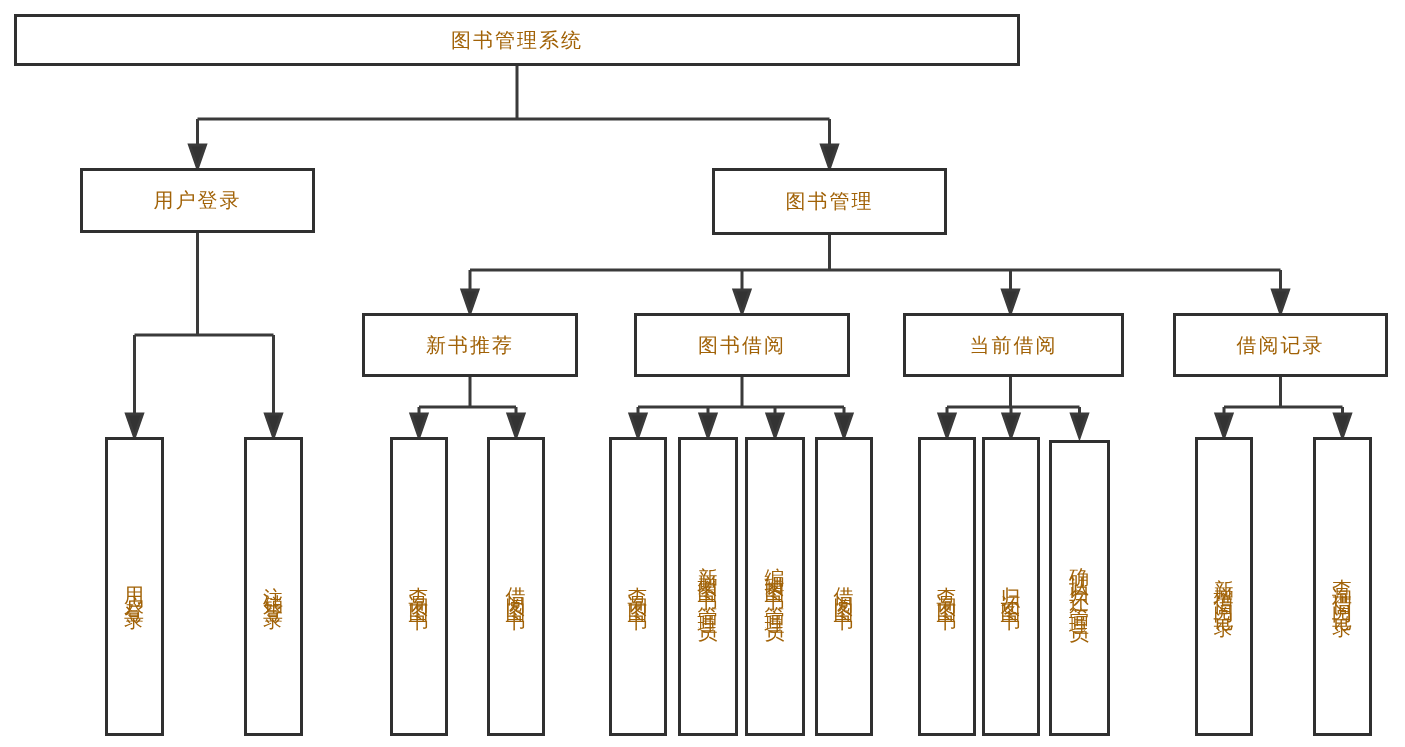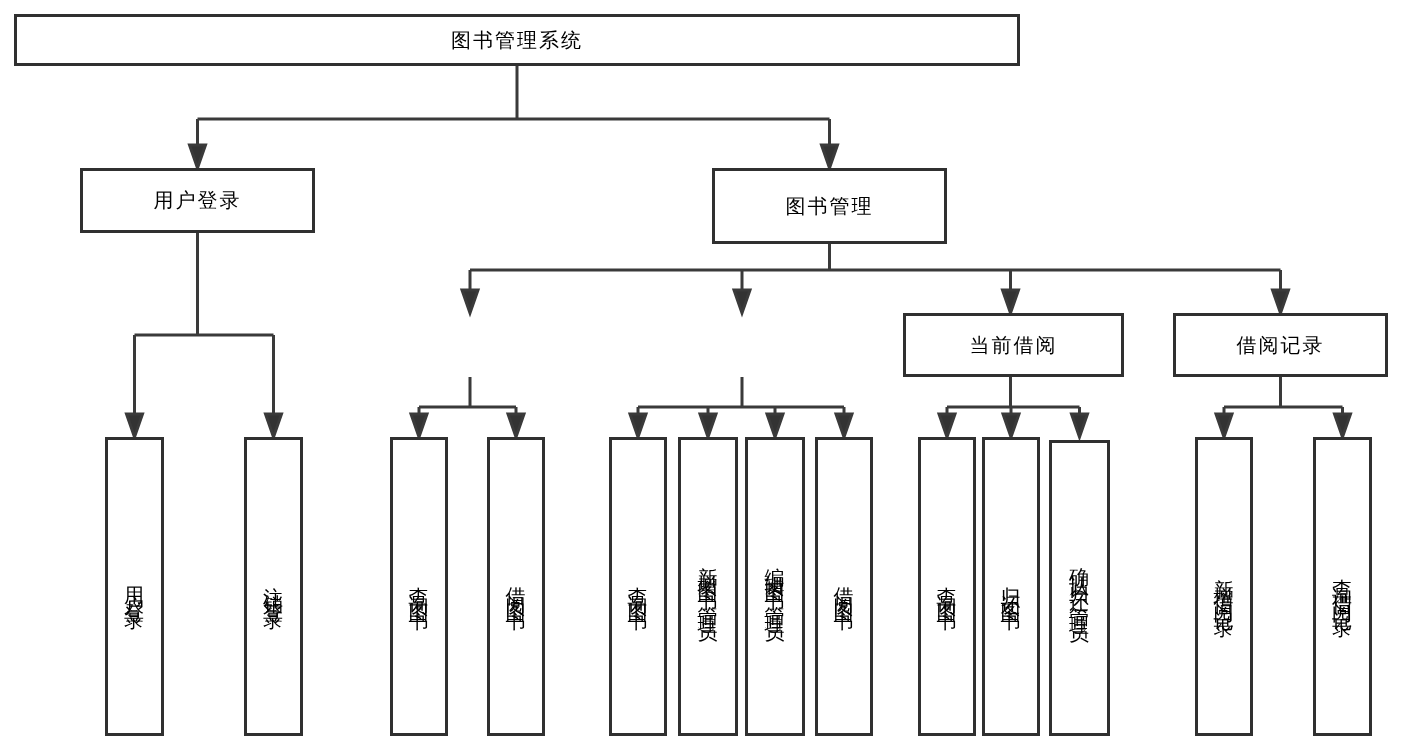--- a/index.html
+++ b/index.html
@@ -3,21 +3,21 @@
 <meta charset="utf-8">
 <style>
   html,body{margin:0;padding:0;background:#fff;}
   .stage{
     position:relative;width:1405px;height:747px;background:#ffffff;overflow:hidden;
     font-family:"Liberation Sans","DejaVu Sans",sans-serif;color:#262626;
   }
   .box{
     position:absolute;box-sizing:border-box;background:#ffffff;border:3px solid #303030;
     display:flex;align-items:center;justify-content:center;
-    font-size:20px;letter-spacing:2px;color:#000000;z-index:2;
+    font-size:20px;letter-spacing:2px;color:#a16207;z-index:2;
   }
   .leaf .vtext{
     writing-mode:vertical-rl;text-orientation:mixed;letter-spacing:8px;
     font-size:20px;line-height:1;display:block;
   }
   .connectors{position:absolute;left:0;top:0;z-index:1;}
   .watermark{
     position:absolute;right:14px;bottom:4px;z-index:3;
     font-size:20px;color:#8f8f8f;letter-spacing:1px;white-space:nowrap;
   }
@@ -72,24 +72,30 @@
     </g>
   </svg>
 
   <div class="box" style="left:14px;top:14px;width:1006px;height:52px;">
     <span>图书管理系统</span>
   </div>
 
   <div class="box" style="left:80px;top:168px;width:235px;height:65px;">
     <span>用户登录</span>
   </div>
-  <div class="box" style="left:712px;top:168px;width:235px;height:76px;">
+  <div class="box" style="left:712px;top:168px;width:235px;height:67px;">
     <span>图书管理</span>
   </div>
 
+  <div class="box" style="left:362px;top:313px;width:216px;height:64px;">
+    <span>新书推荐</span>
+  </div>
+  <div class="box" style="left:634px;top:313px;width:216px;height:64px;">
+    <span>图书借阅</span>
+  </div>
   <div class="box" style="left:903px;top:313px;width:221px;height:64px;">
     <span>当前借阅</span>
   </div>
   <div class="box" style="left:1173px;top:313px;width:215px;height:64px;">
     <span>借阅记录</span>
   </div>
 
   <div class="box leaf" style="left:105px;top:437px;width:59px;height:299px;">
     <span class="vtext">用户登录</span>
   </div>

